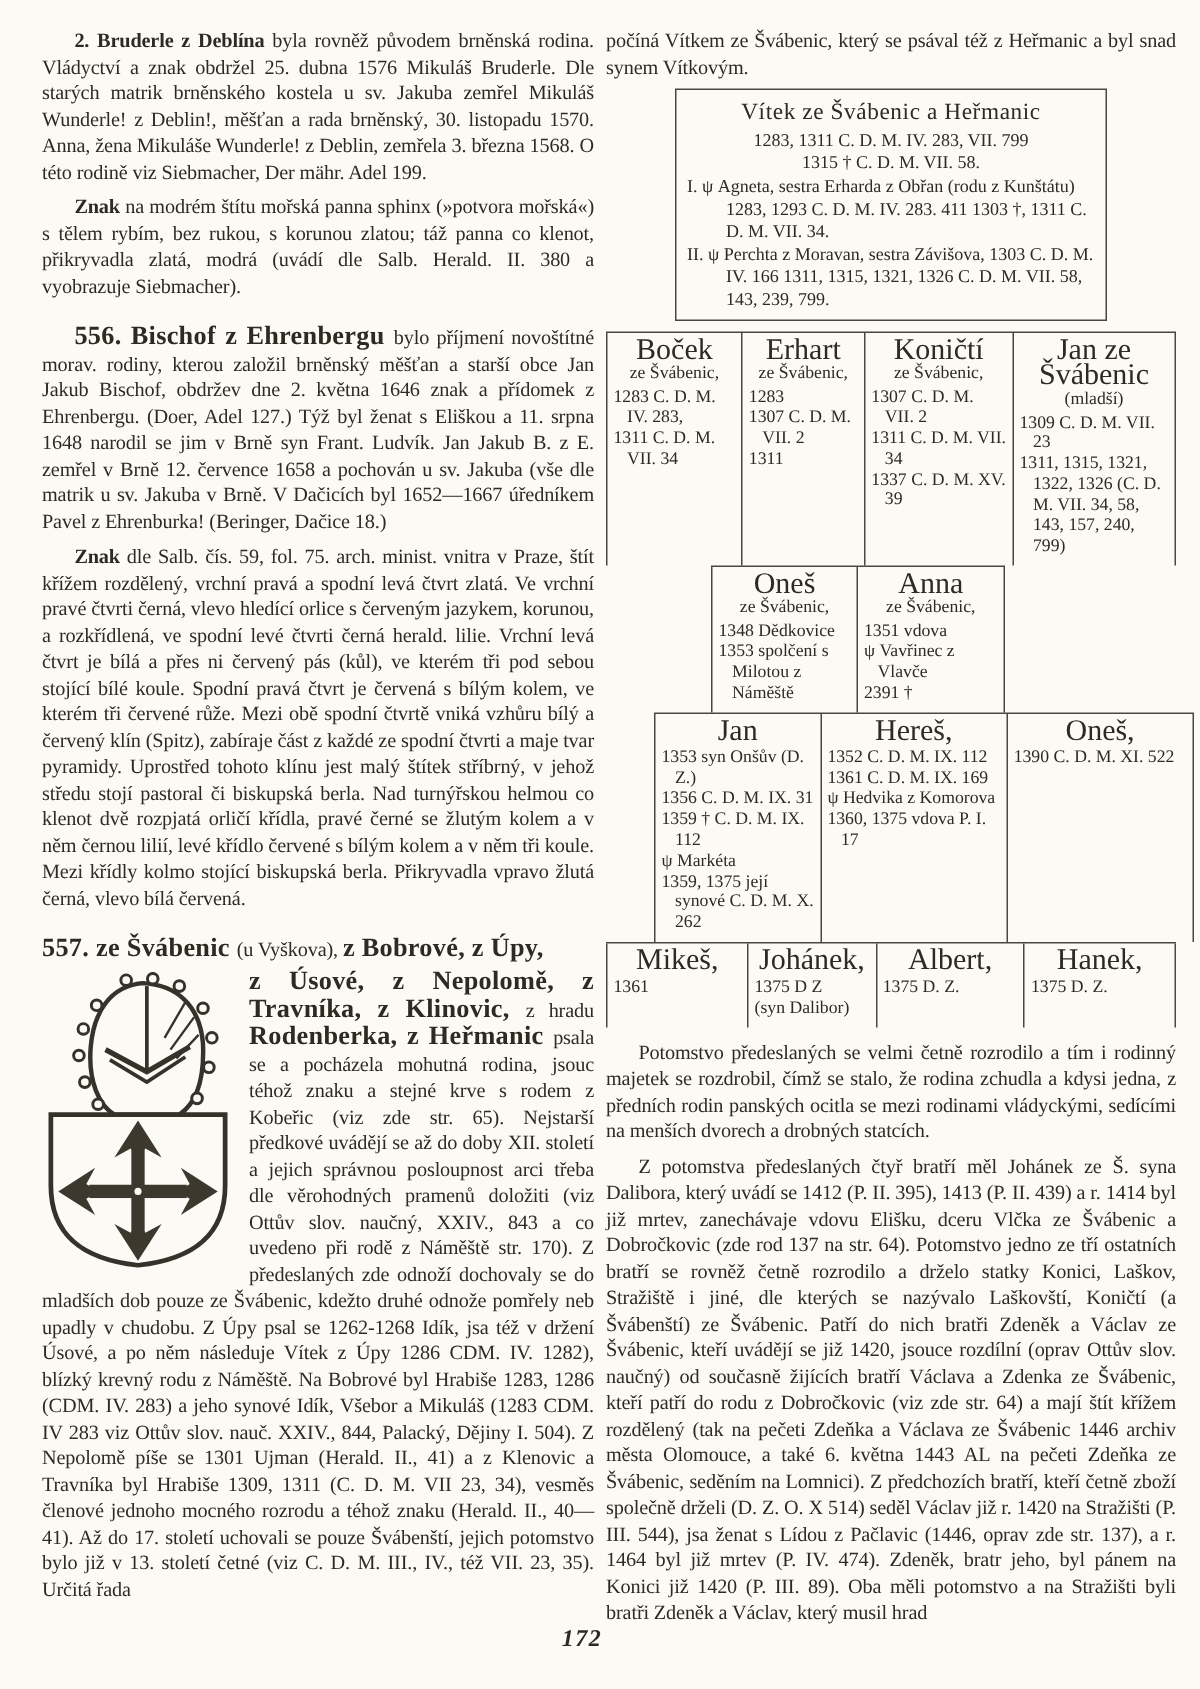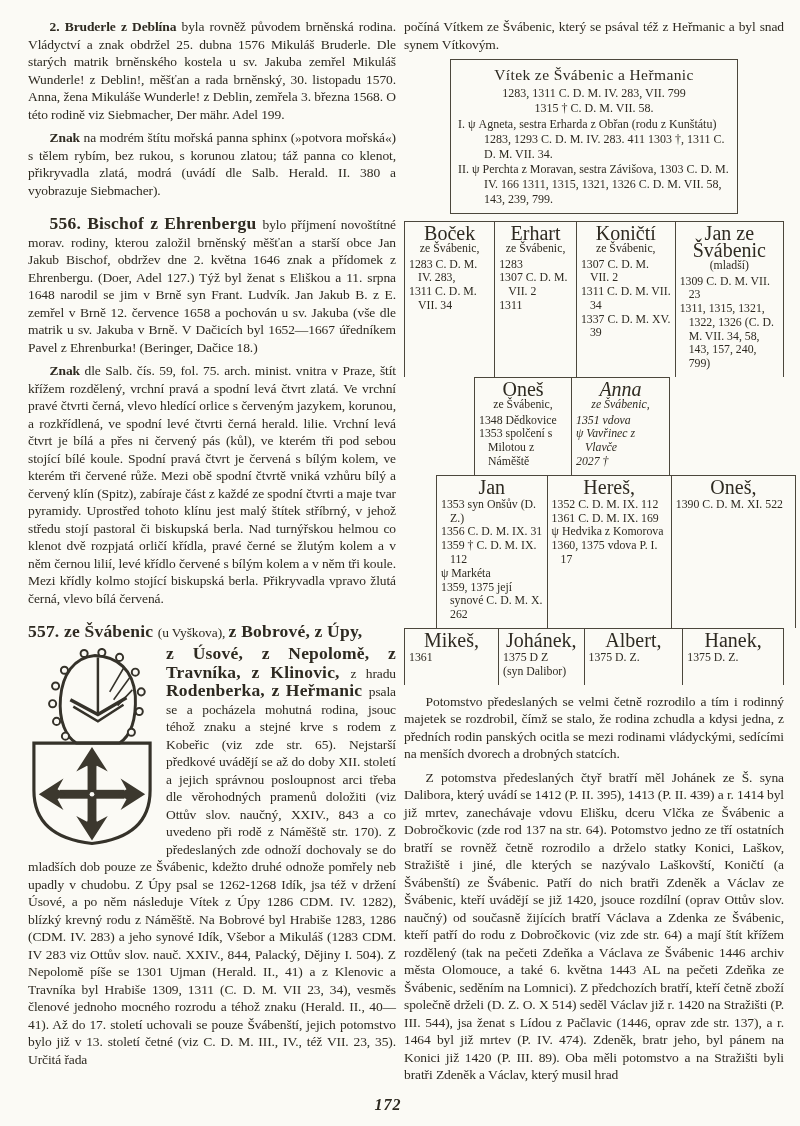--- a/index.html
+++ b/index.html
@@ -64,25 +64,25 @@
   }
   .cell:first-child{border-left:1.2px solid var(--rule);}
   .cell-head{text-align:center;font-size:20px;line-height:17px;}
   .cell-sub{display:block;text-align:center;font-size:11.8px;line-height:13.5px;}
   .cell-sub:empty{display:none;}
   .cell-lines{margin-top:2px;}
   .cell-lines .ln{padding-left:9px;text-indent:-9px;}
   .gen3-wrap{width:196px;margin-left:70px;}
   .gen4-wrap{width:360px;margin-left:32px;}
   .g2c1{width:24%;} .g2c2{width:21.5%;} .g2c3{width:26%;} .g2c4{width:28.5%;}
-  .g3c1{width:50%;} .g3c2{width:50%;font-style:italic;}
+  .g3c1{width:50%;} .g3c2{width:50%;}
   .g4c1{width:31%;} .g4c2{width:34.5%;} .g4c3{width:34.5%;}
   .g5c1{width:25%;} .g5c2{width:22.5%;} .g5c3{width:26%;} .g5c4{width:26.5%;}
   .footer{
-    position:absolute;left:0;right:24px;bottom:12px;
+    position:absolute;left:0;right:24px;bottom:24px;
     text-align:center;
     font-size:16px;font-style:italic;font-weight:700;
     letter-spacing:1px;
   }
 </style>
 </head>
 <body>
 
 <div class="page">
   <div class="cols">
@@ -199,21 +199,21 @@
                   <div class="ln">1348 Dědkovice</div>
                   <div class="ln">1353 spolčení s Milotou z Náměště</div>
                 </div>
             </div>
             <div class="cell g3c2">
               <div class="cell-head">Anna</div>
               <span class="cell-sub">ze Švábenic,</span>
               <div class="cell-lines">
                   <div class="ln">1351 vdova</div>
                   <div class="ln">ψ Vavřinec z Vlavče</div>
-                  <div class="ln">2027 †</div>
+                  <div class="ln">2391 †</div>
                 </div>
             </div>
           </div>
         </div>
 
         <div class="gen4-wrap">
           <div class="gen">
             <div class="cell g4c1">
               <div class="cell-head">Jan</div>
               <div class="cell-lines">

